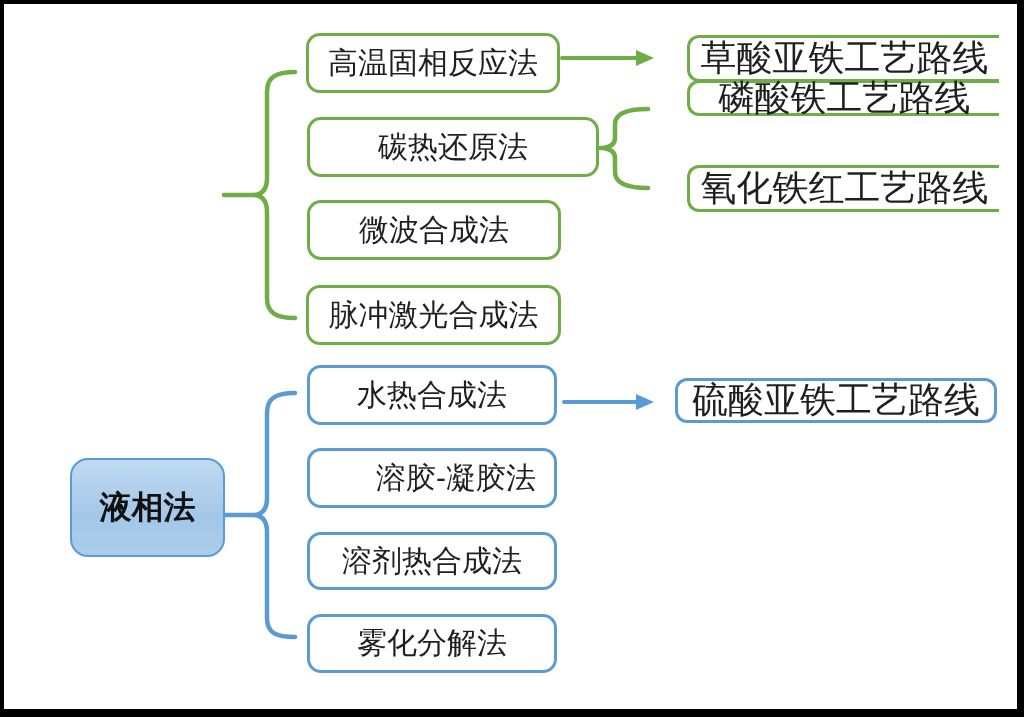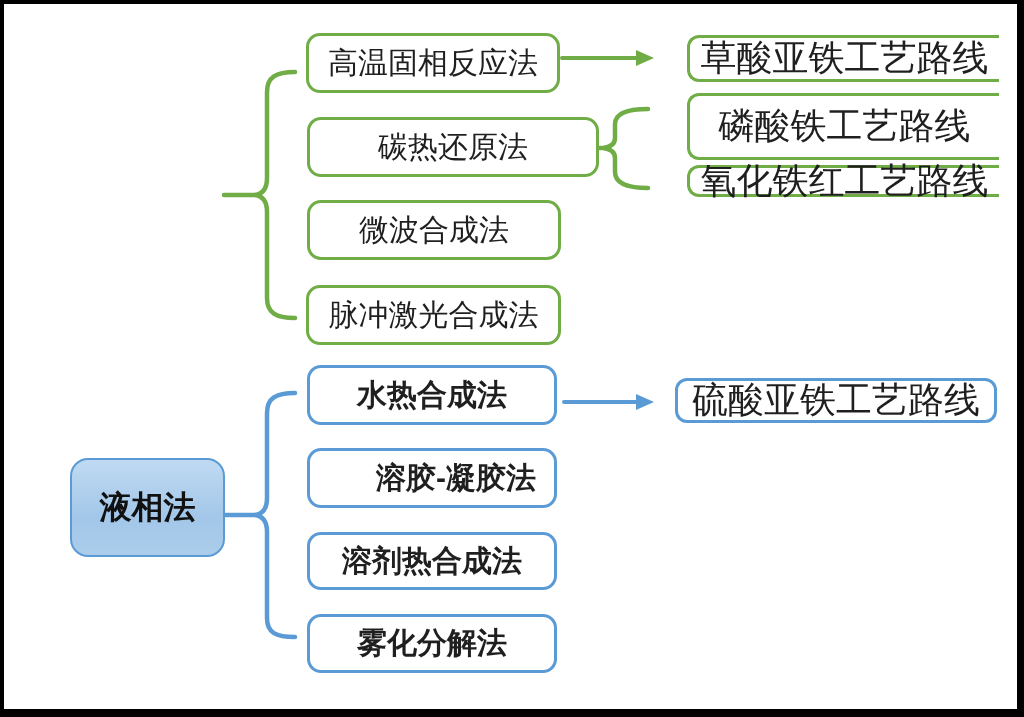--- a/index.html
+++ b/index.html
@@ -19,21 +19,21 @@
     background:#ffffff; color:#1f1f1f; white-space:nowrap;
   }
   .root {
     font-weight:bold; font-size:32px; color:#111;
     border-radius:18px;
   }
   .root.green { border:2px solid #70AD47; background:linear-gradient(180deg,#b6d99f 0%,#a8d18c 55%,#b0d697 100%); }
   .root.blue  { border:2px solid #5B9BD5; background:linear-gradient(180deg,#c0daf2 0%,#a3c7e9 60%,#abcdeb 100%); }
   .mid { font-size:30px; border-radius:14px; }
   .mid.green { border:3px solid #70AD47; }
-  .mid.blue  { border:3px solid #5B9BD5;font-weight:bold; }
+  .mid.blue  { border:3px solid #5B9BD5; }
   .route { font-size:36px; }
   .route.green {
     border:3px solid #70AD47; border-right:none;
     border-radius:12px 0 0 12px;
   }
   .route.blue { border:3px solid #5B9BD5; border-radius:12px; }
 </style>
 </head>
 <body>
 
@@ -64,22 +64,22 @@
     </g>
   </svg>
 
 
   <div class="node mid green" style="left:306px; top:33px; width:254px; height:60px;">高温固相反应法</div>
   <div class="node mid green" style="left:307px; top:117px; width:292px; height:60px;">碳热还原法</div>
   <div class="node mid green" style="left:307px; top:200px; width:254px; height:60px;">微波合成法</div>
   <div class="node mid green" style="left:306px; top:285px; width:255px; height:60px;">脉冲激光合成法</div>
 
   <div class="node route green" style="left:687px; top:35px; width:312px; height:47px;">草酸亚铁工艺路线</div>
-  <div class="node route green" style="left:687px; top:93px; width:312px; height:67px;">磷酸铁工艺路线</div>
-  <div class="node route green" style="left:687px; top:165px; width:312px; height:32px;">氧化铁红工艺路线</div>
+  <div class="node route green" style="left:687px; top:80px; width:312px; height:36px;">磷酸铁工艺路线</div>
+  <div class="node route green" style="left:687px; top:165px; width:312px; height:47px;">氧化铁红工艺路线</div>
 
   <div class="node root blue" style="left:70px; top:458px; width:155px; height:99px;">液相法</div>
 
   <div class="node mid blue" style="left:307px; top:365px; width:250px; height:60px;">水热合成法</div>
   <div class="node mid blue" style="left:307px; top:448px; width:250px; height:60px;padding-left:48px;">溶胶-凝胶法</div>
   <div class="node mid blue" style="left:307px; top:532px; width:250px; height:58px;">溶剂热合成法</div>
   <div class="node mid blue" style="left:307px; top:614px; width:250px; height:59px;">雾化分解法</div>
 
   <div class="node route blue" style="left:675px; top:378px; width:322px; height:45px;">硫酸亚铁工艺路线</div>
 

